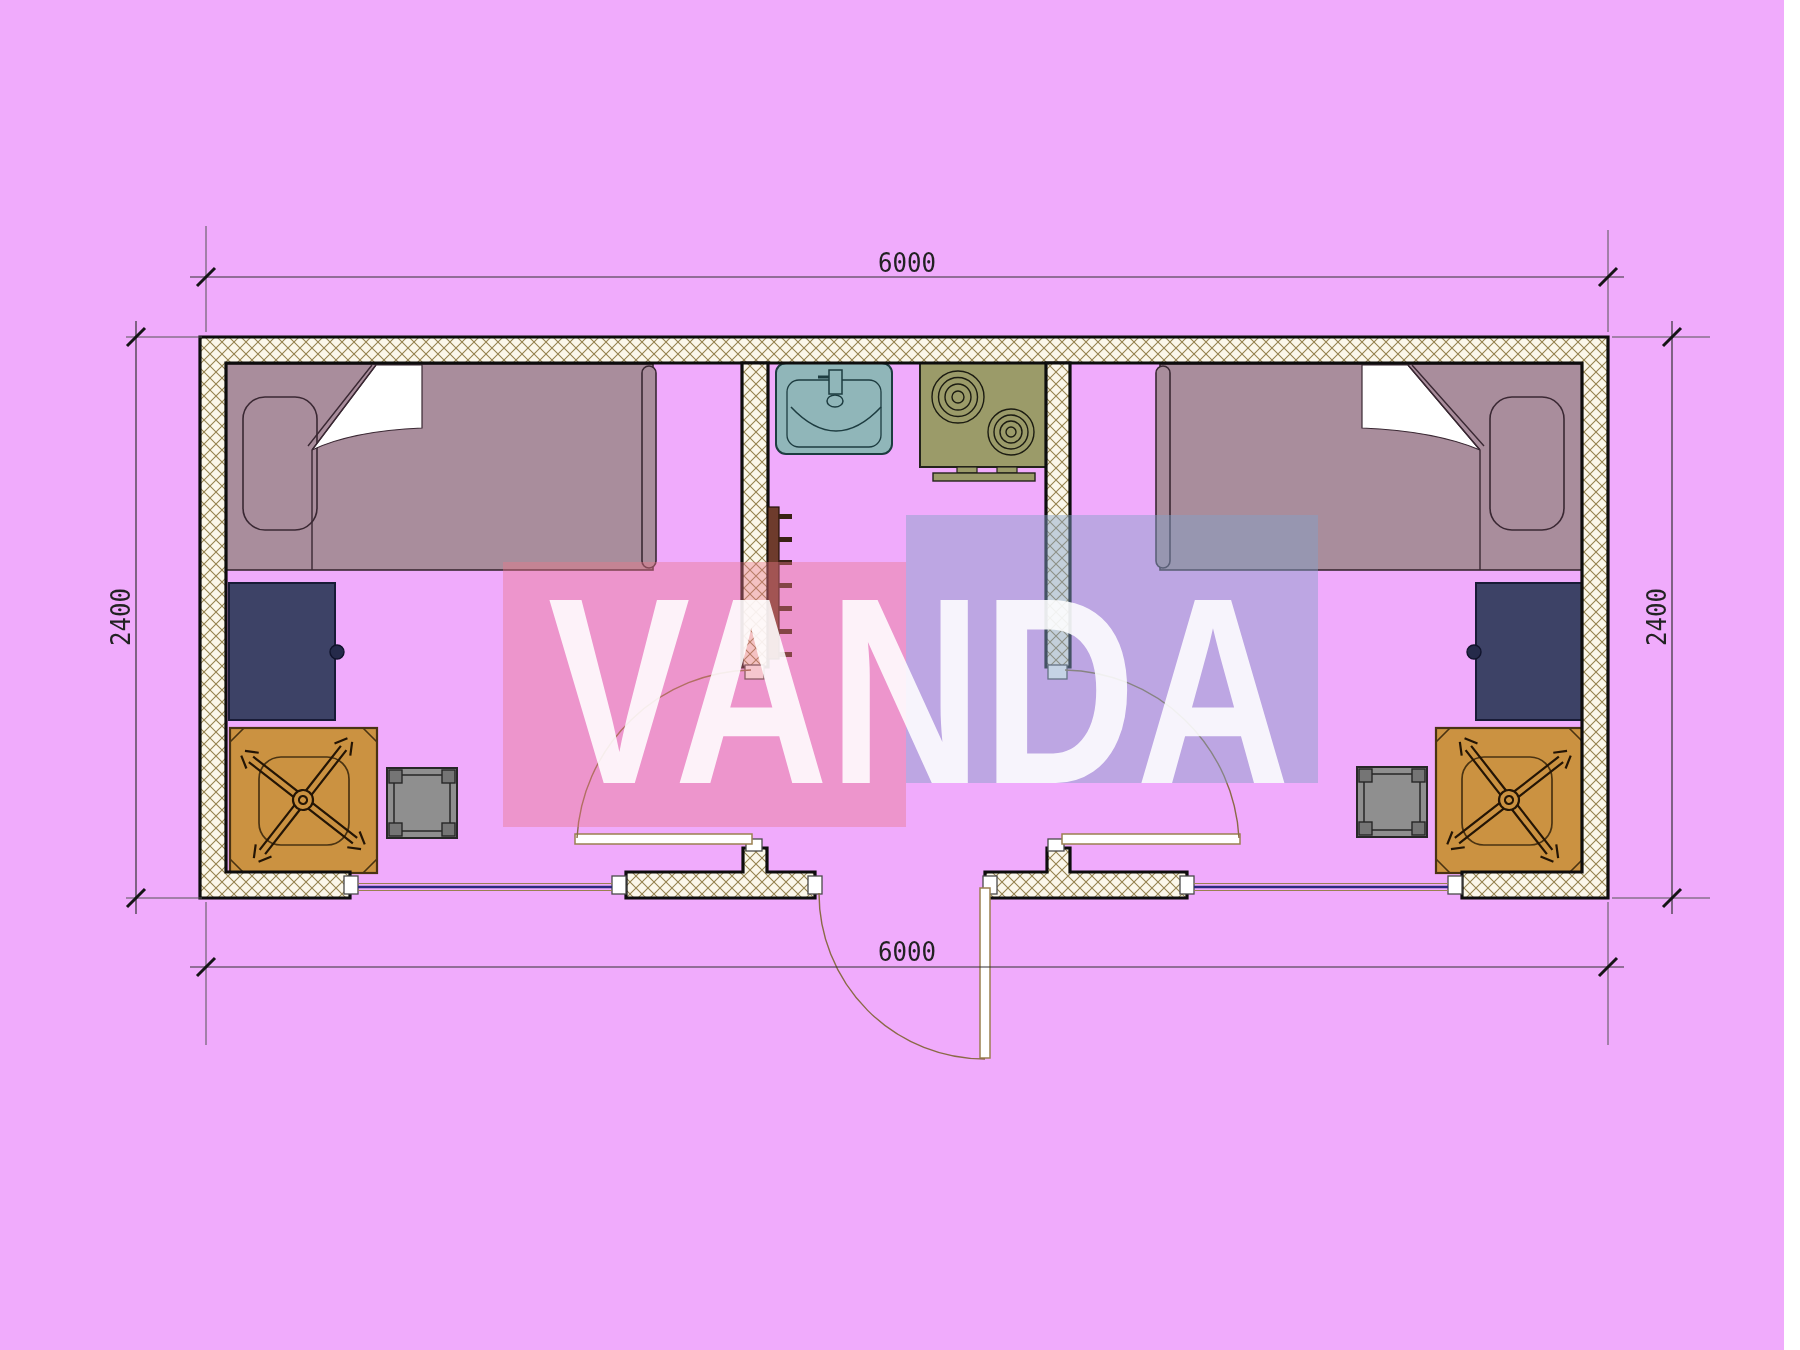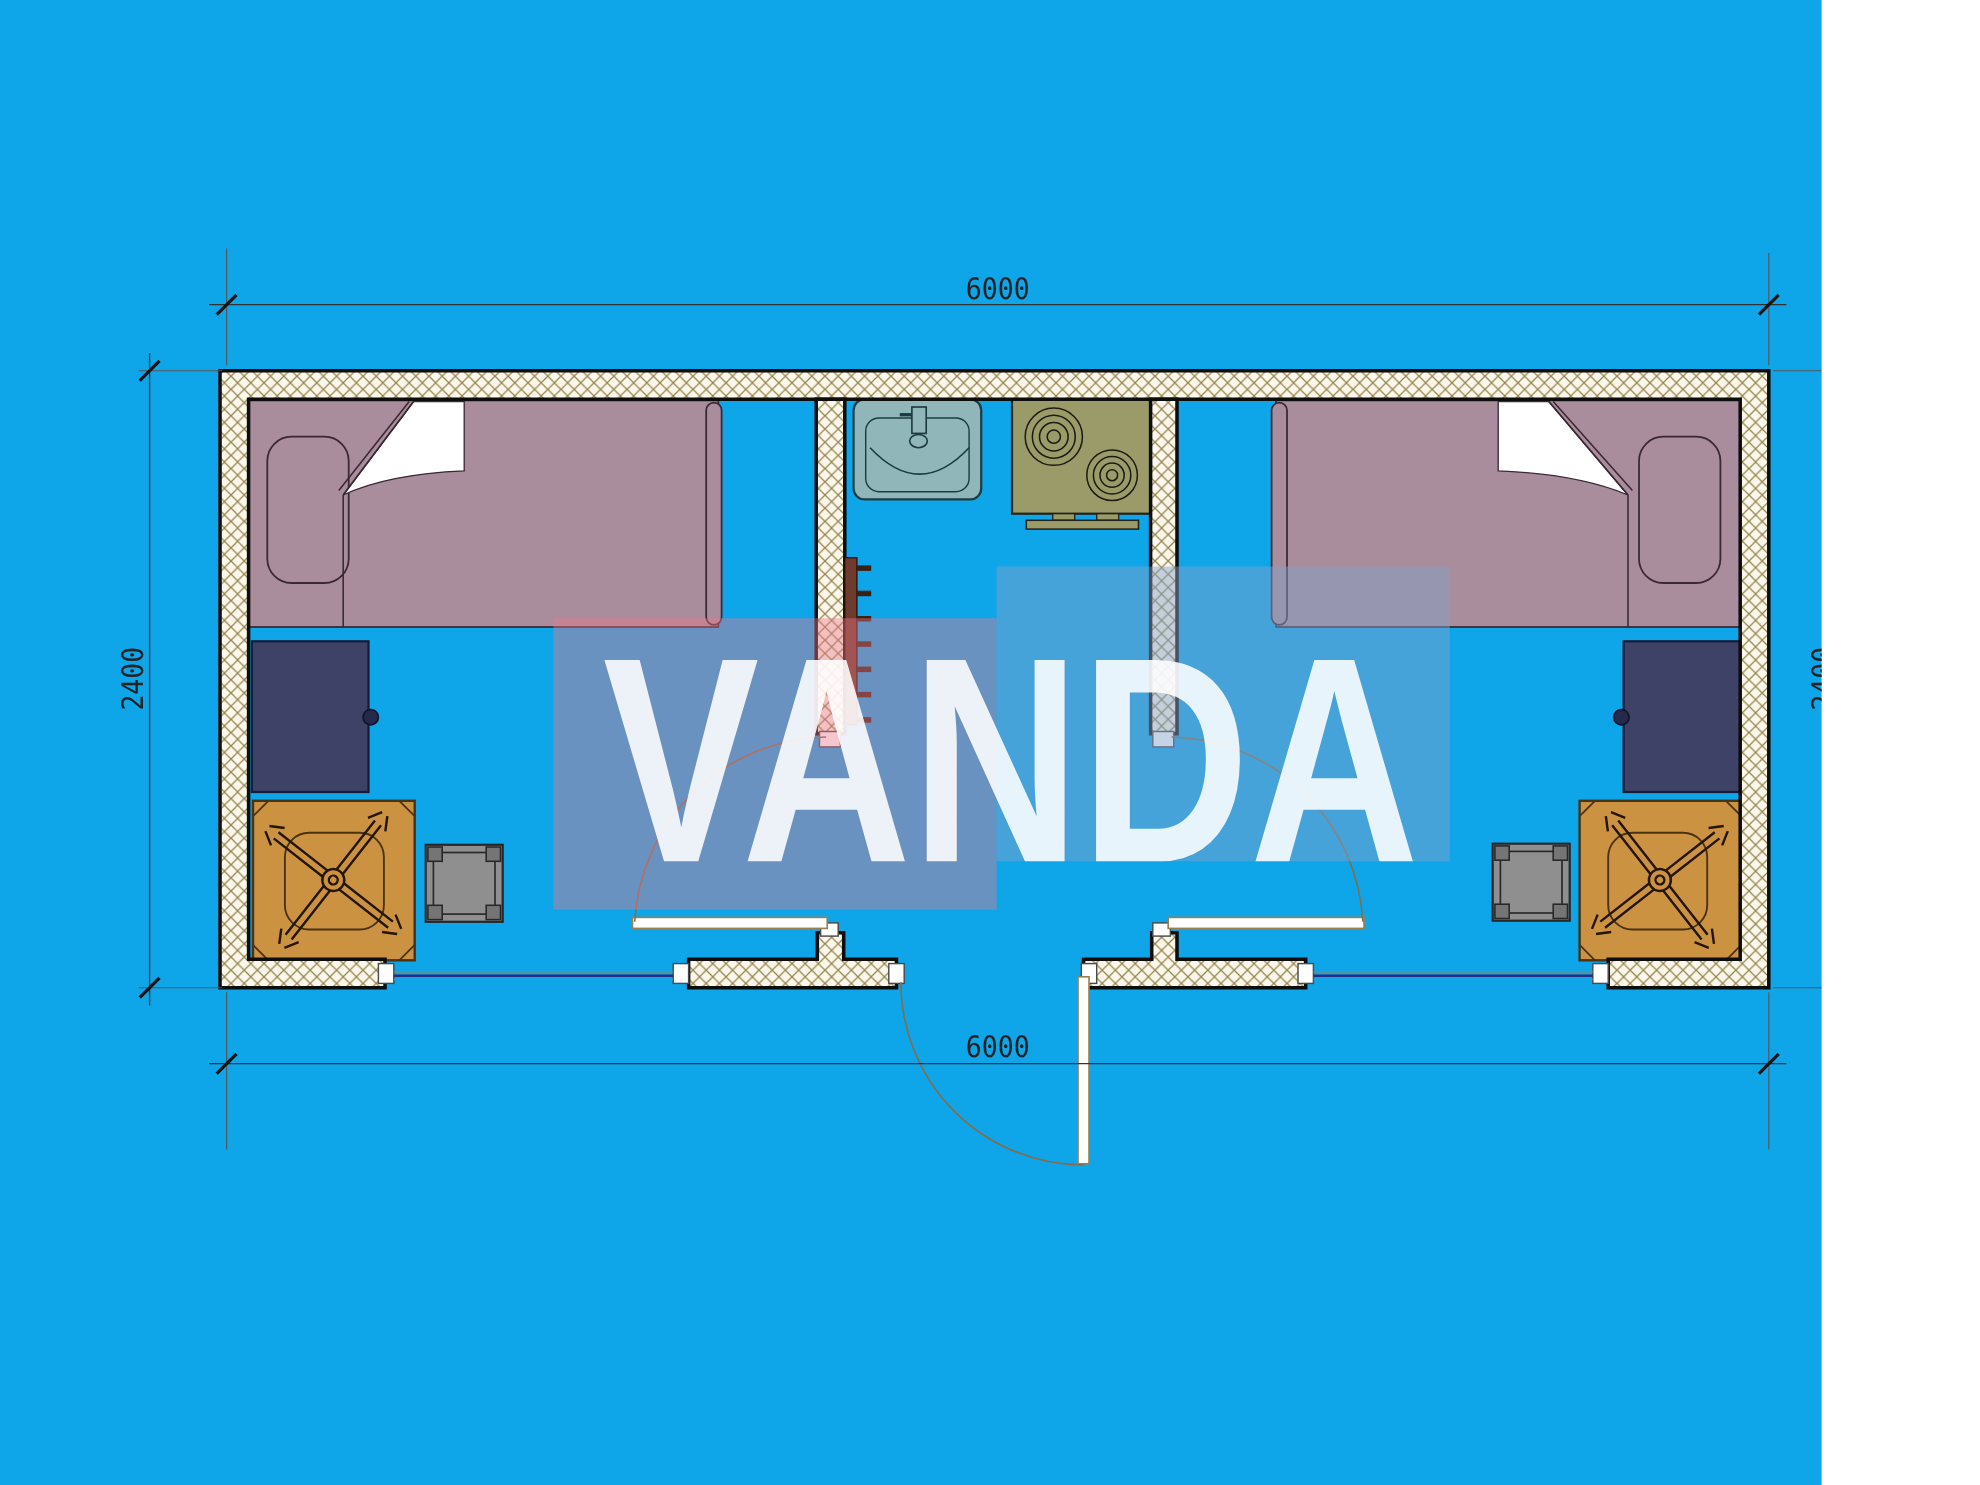--- a/index.html
+++ b/index.html
@@ -1,16 +1,16 @@
 <!DOCTYPE html>
 <html><head>
 <meta charset="utf-8">
 <style>
   html,body{margin:0;padding:0;background:#ffffff;}
-  .canvas-wrap{position:relative;width:1656px;height:1350px;background:#0ea5e9;overflow:hidden;
+  .canvas-wrap{position:relative;width:1784px;height:1350px;background:#f0abfc;overflow:hidden;
                font-family:"DejaVu Sans Mono", monospace;}
   svg{display:block;}
   text.dim{font-family:"DejaVu Sans Mono", monospace;font-size:27px;}
   text.wm{font-family:"Liberation Sans", sans-serif;font-weight:bold;font-size:266px;}
 </style>
 </head>
 <body>
 
 <div class="canvas-wrap">
 <svg width="1800" height="1350" viewBox="0 0 1800 1350">

